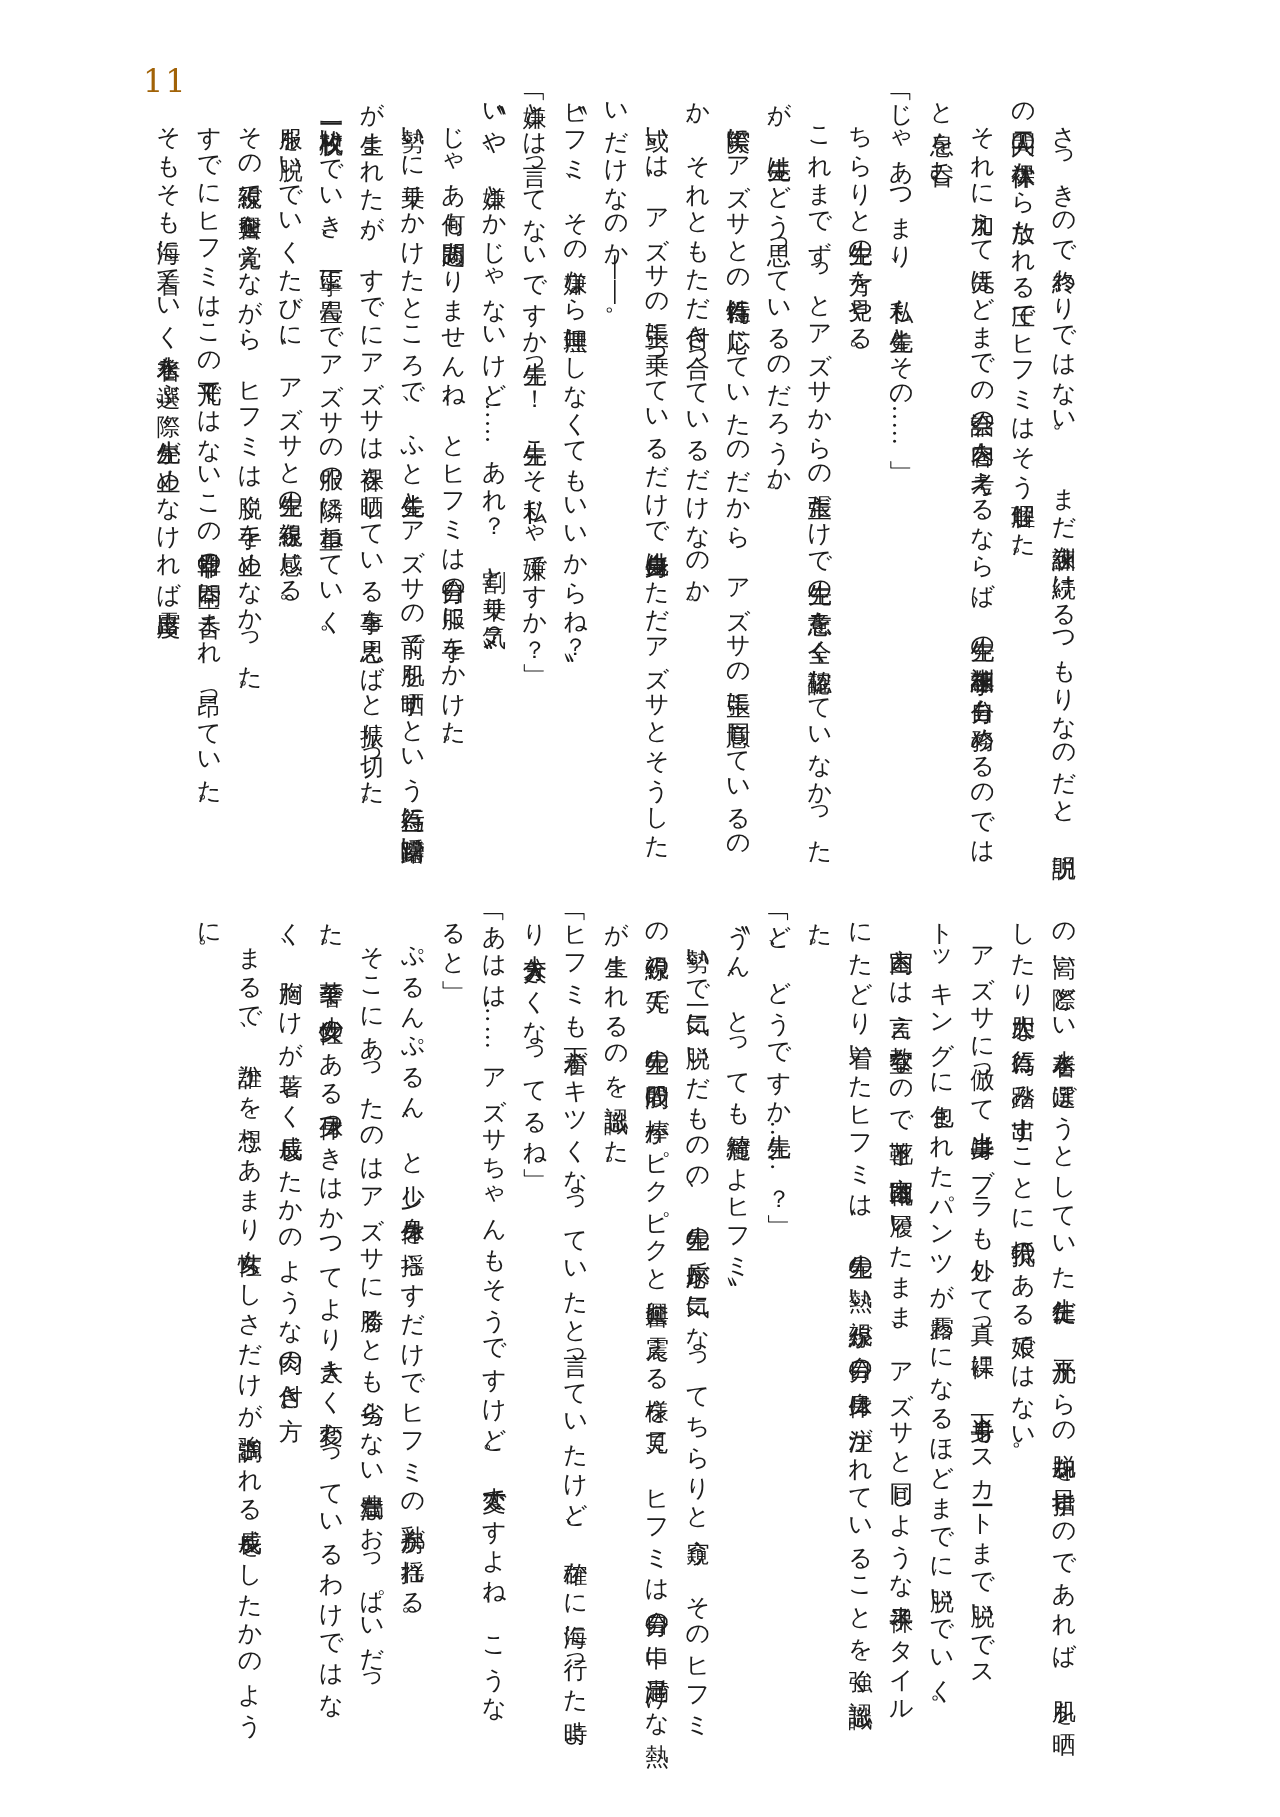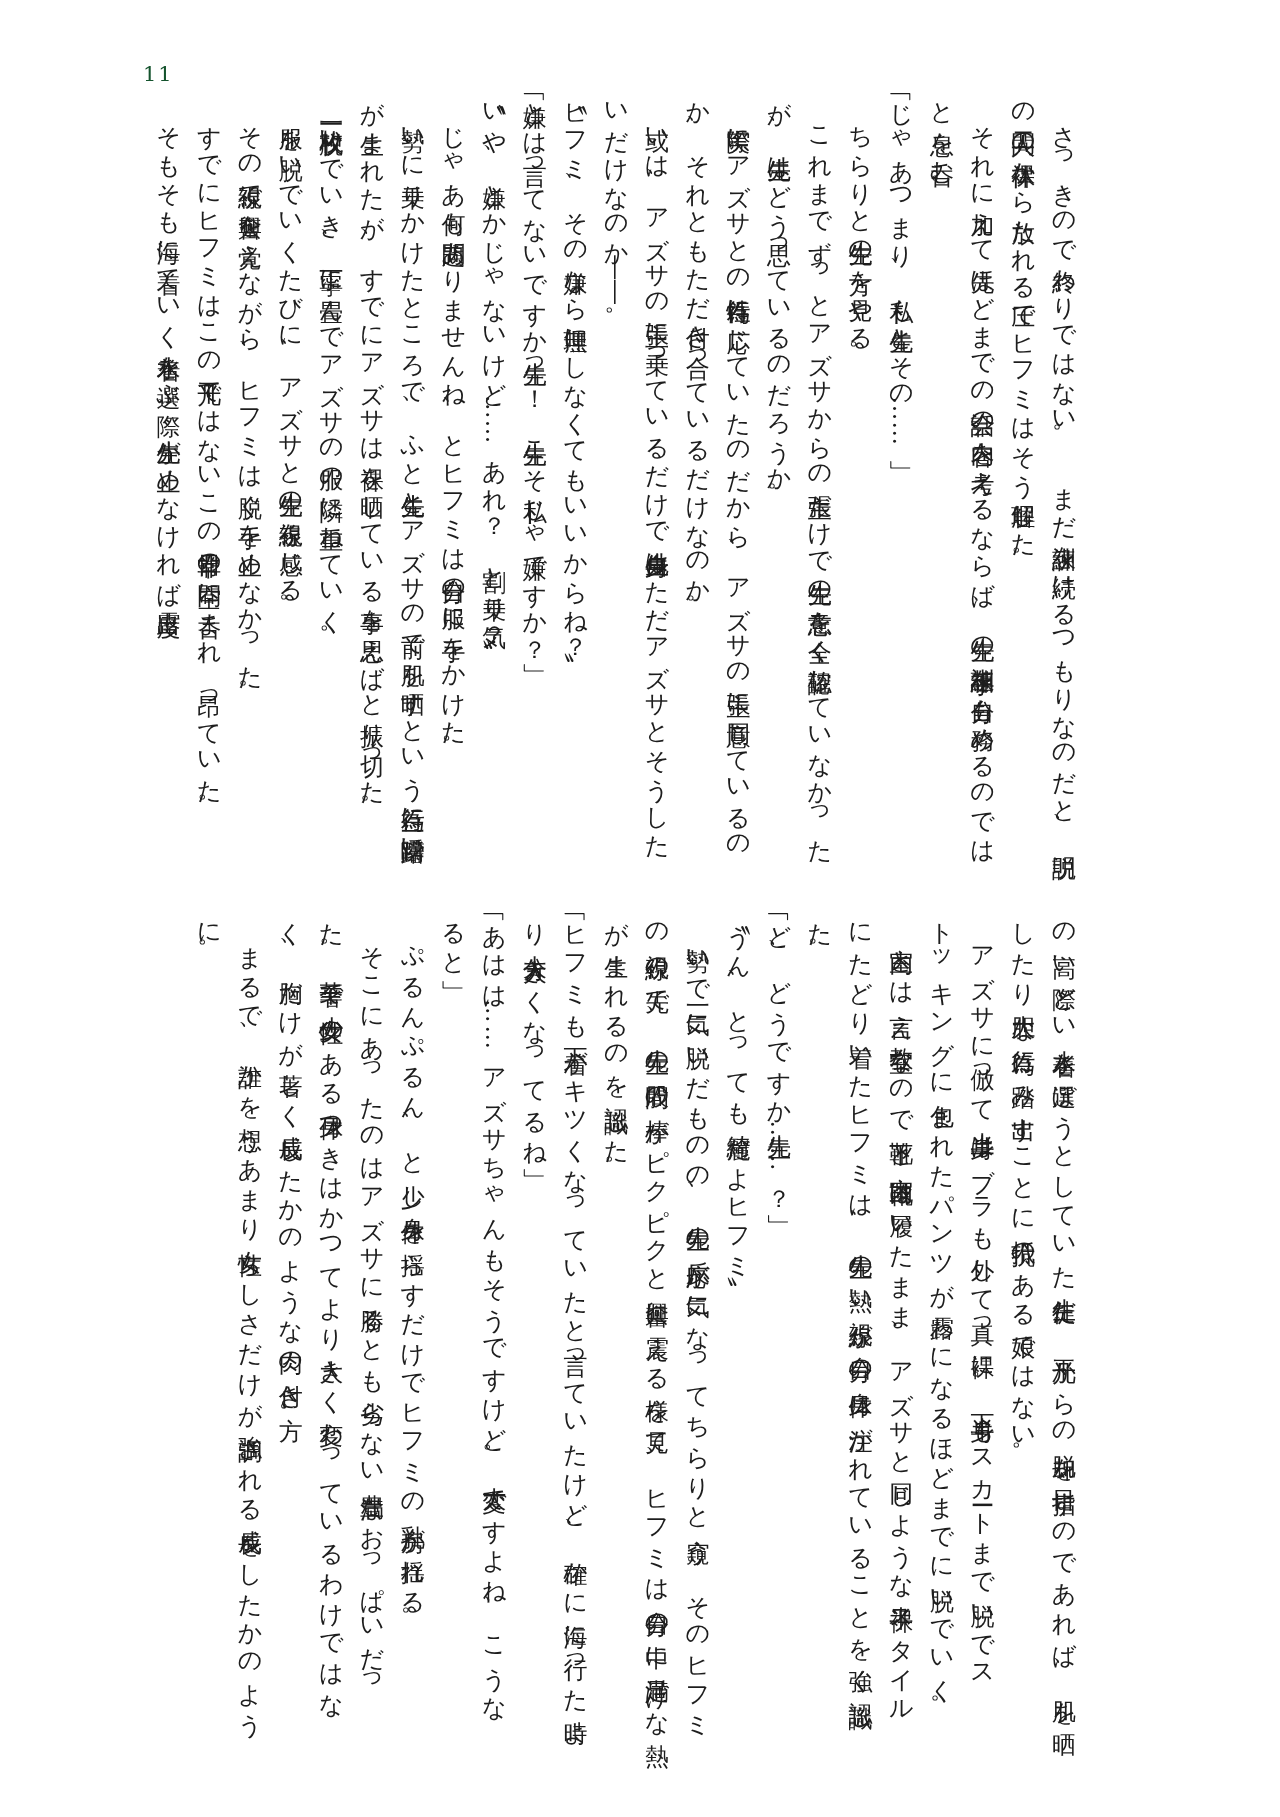--- a/index.html
+++ b/index.html
@@ -16,23 +16,23 @@
     color: #1d1d1d;
   }
   .page {
     position: absolute;
     inset: 0;
   }
   .page-number {
     position: absolute;
     left: 143px;
     top: 62px;
-    font-size: 21px;
+    font-size: 32px;
     letter-spacing: 2px;
-    color: #14532d;
+    color: #a16207;
   }
   
   .band {
     position: absolute;
     right: 196px;
     writing-mode: vertical-rl;
     -webkit-writing-mode: vertical-rl;
     text-orientation: mixed;
     font-size: 24px;
     line-break: strict;

